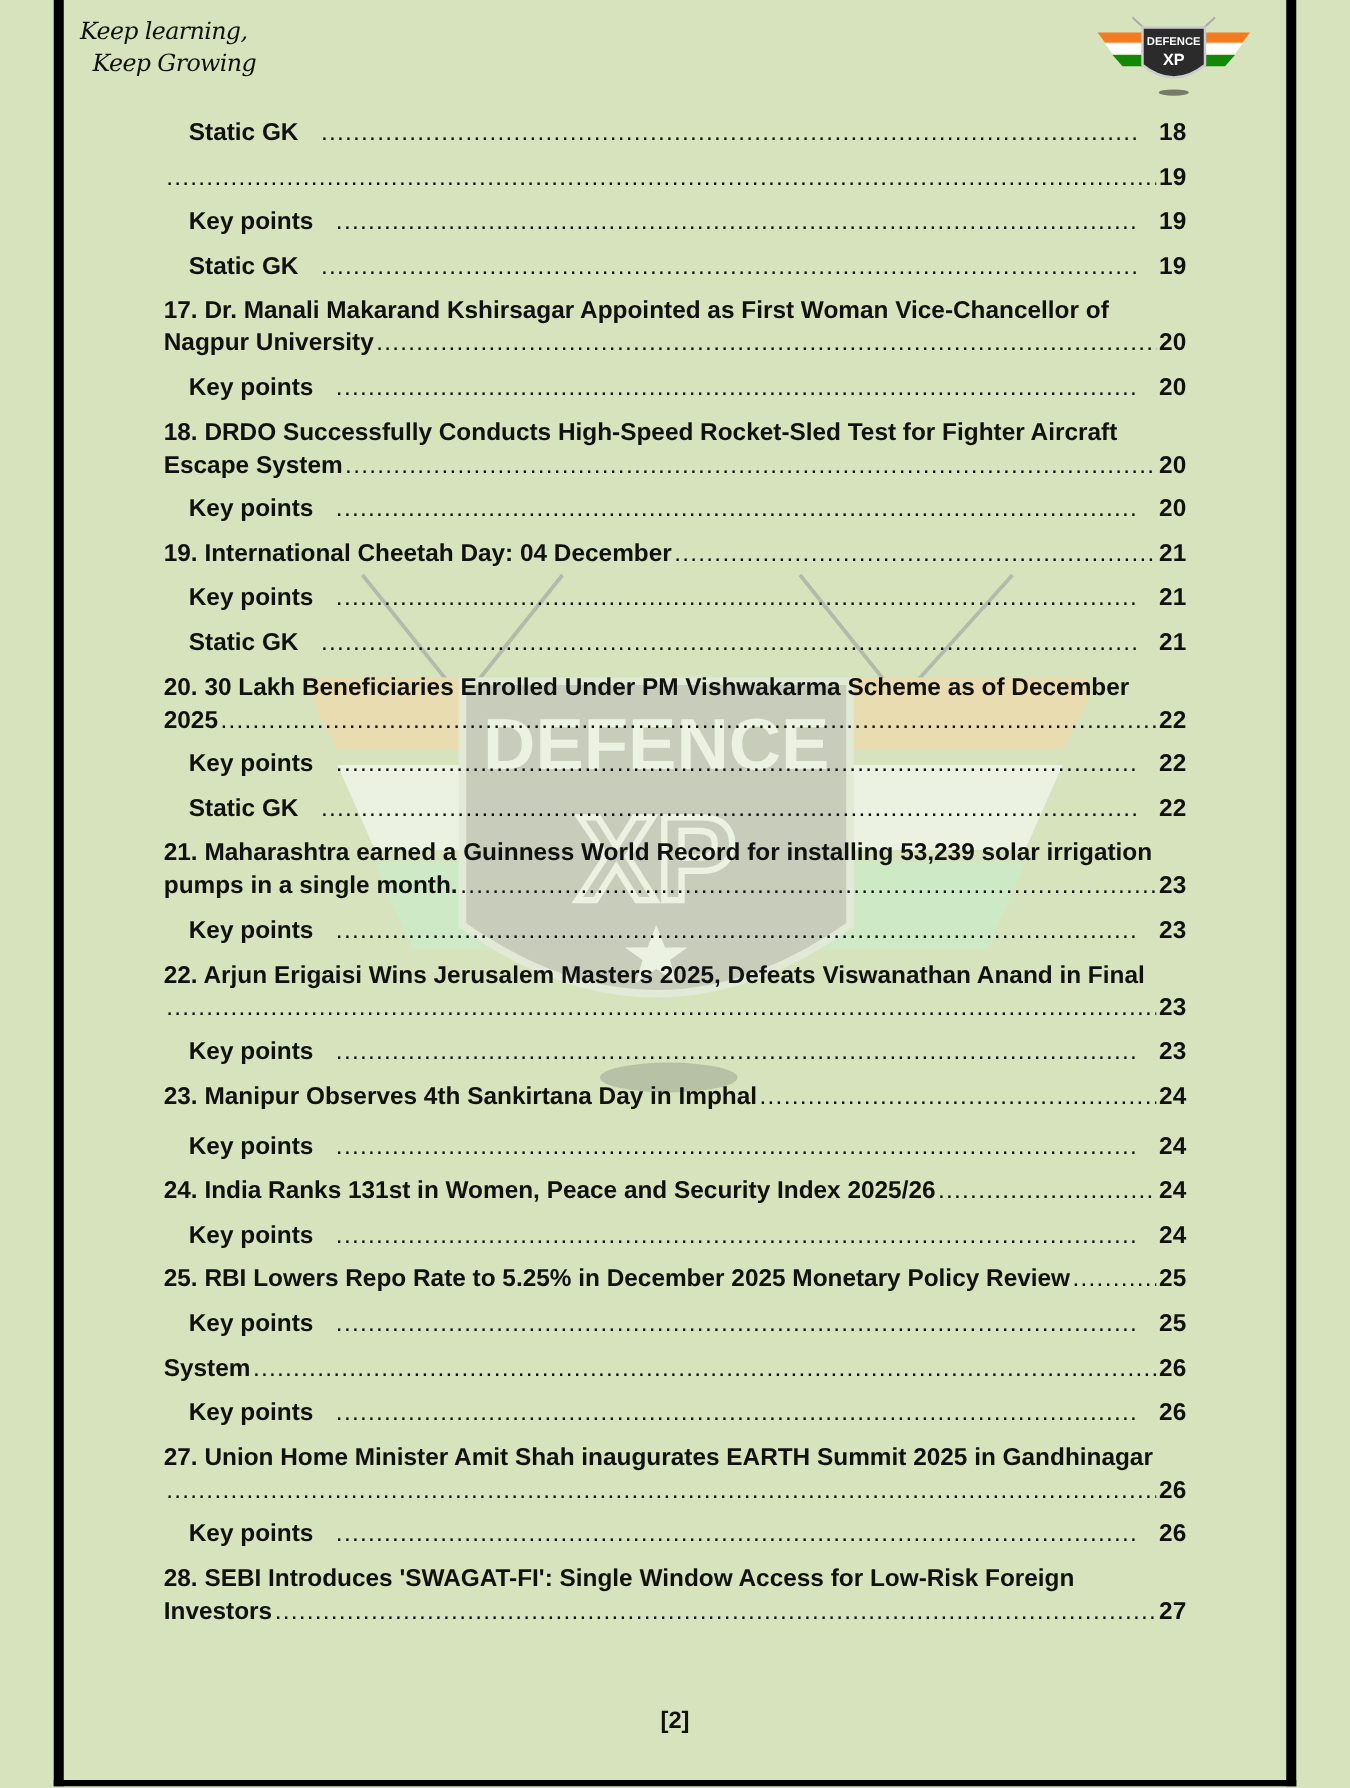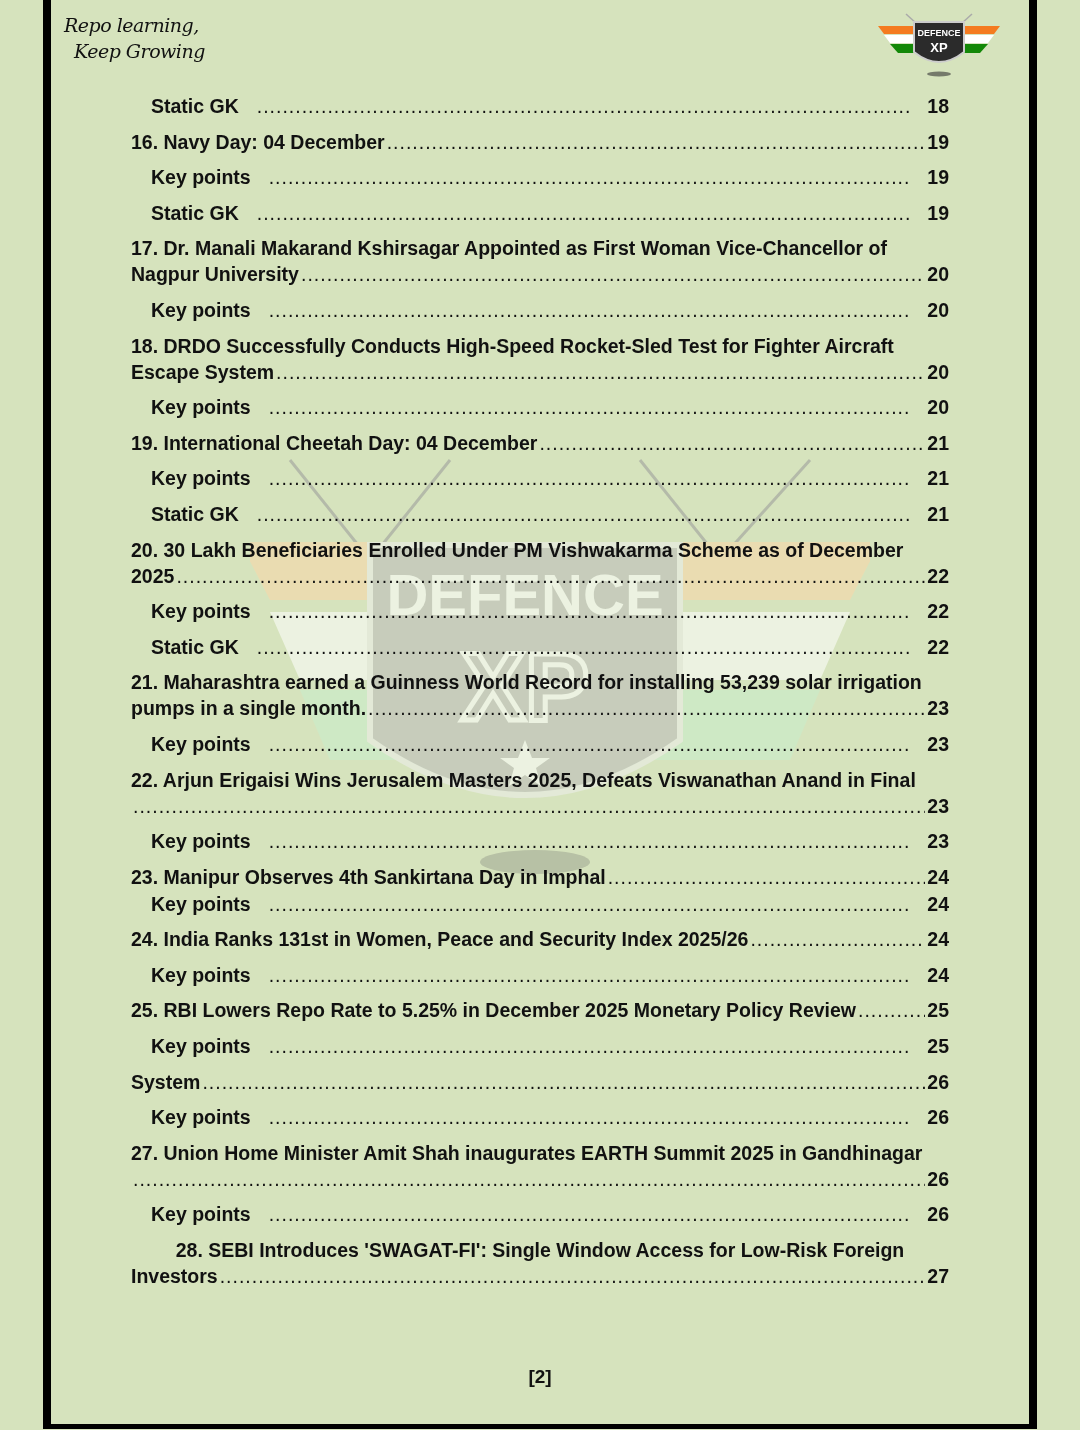--- a/index.html
+++ b/index.html
@@ -31,21 +31,21 @@
   .page-num { position: absolute; left: 0; width: 1080px; top: 1366px; text-align: center; font-weight: bold; font-size: 19px; }
 </style>
 </head>
 <body>
 
 <div class="border-left"></div>
 <div class="border-right"></div>
 <div class="border-bottom"></div>
 
 <div class="motto">
-  <div>Repo learning,</div>
+  <div>Keep learning,</div>
   <div class="l2">Keep Growing</div>
 </div>
 
 <svg class="logo-small" viewBox="0 0 126 66">
   <line x1="30" y1="2" x2="52" y2="22" stroke="#aaa" stroke-width="1.5"></line>
   <line x1="96" y1="2" x2="74" y2="22" stroke="#aaa" stroke-width="1.5"></line>
   <polygon points="2,14 124,14 118,22 8,22" fill="#f47b20"></polygon>
   <polygon points="8,23 118,23 112,31 14,31" fill="#ffffff"></polygon>
   <polygon points="14,32 112,32 104,41 22,41" fill="#138808"></polygon>
   <path d="M38,10 L88,10 L88,40 Q63,60 38,40 Z" fill="#2b2b2b" stroke="#ccc" stroke-width="2"></path>
@@ -72,21 +72,20 @@
 <div class="toc" id="toc">
     <div style="margin-bottom: 9.6px;">
       <div class="entry sub">
         <span class="t">Static GK</span>
         <span class="dots"></span>
         <span class="p">18</span>
       </div>
     </div>
     <div style="margin-bottom: 9.6px;">
       <div class="entry">
-        <span class="t">16. Navy Day: 04 December</span>
         <span class="dots"></span>
         <span class="p">19</span>
       </div>
     </div>
     <div style="margin-bottom: 9.6px;">
       <div class="entry sub">
         <span class="t">Key points</span>
         <span class="dots"></span>
         <span class="p">19</span>
       </div>
@@ -194,21 +193,21 @@
         <span class="p">23</span>
       </div>
     </div>
     <div style="margin-bottom: 9.6px;">
       <div class="entry sub">
         <span class="t">Key points</span>
         <span class="dots"></span>
         <span class="p">23</span>
       </div>
     </div>
-    <div style="margin-bottom: 1px;">
+    <div style="margin-bottom: 14px;">
       <div class="entry">
         <span class="t">23. Manipur Observes 4th Sankirtana Day in Imphal</span>
         <span class="dots"></span>
         <span class="p">24</span>
       </div>
     </div>
     <div style="margin-bottom: 9.6px;">
       <div class="entry sub">
         <span class="t">Key points</span>
         <span class="dots"></span>
@@ -265,21 +264,21 @@
         <span class="p">26</span>
       </div>
     </div>
     <div style="margin-bottom: 9.6px;">
       <div class="entry sub">
         <span class="t">Key points</span>
         <span class="dots"></span>
         <span class="p">26</span>
       </div>
     </div>
-    <div class="multi" style="margin-bottom: 9.6px; text-align: center;">
+    <div class="multi" style="margin-bottom: 9.6px;">
       <div class="first">28. SEBI Introduces 'SWAGAT-FI': Single Window Access for Low-Risk Foreign</div>
       <div class="entry">
         <span class="t">Investors</span>
         <span class="dots"></span>
         <span class="p">27</span>
       </div>
     </div>
   </div>
 
 <div class="page-num">[2]</div>

